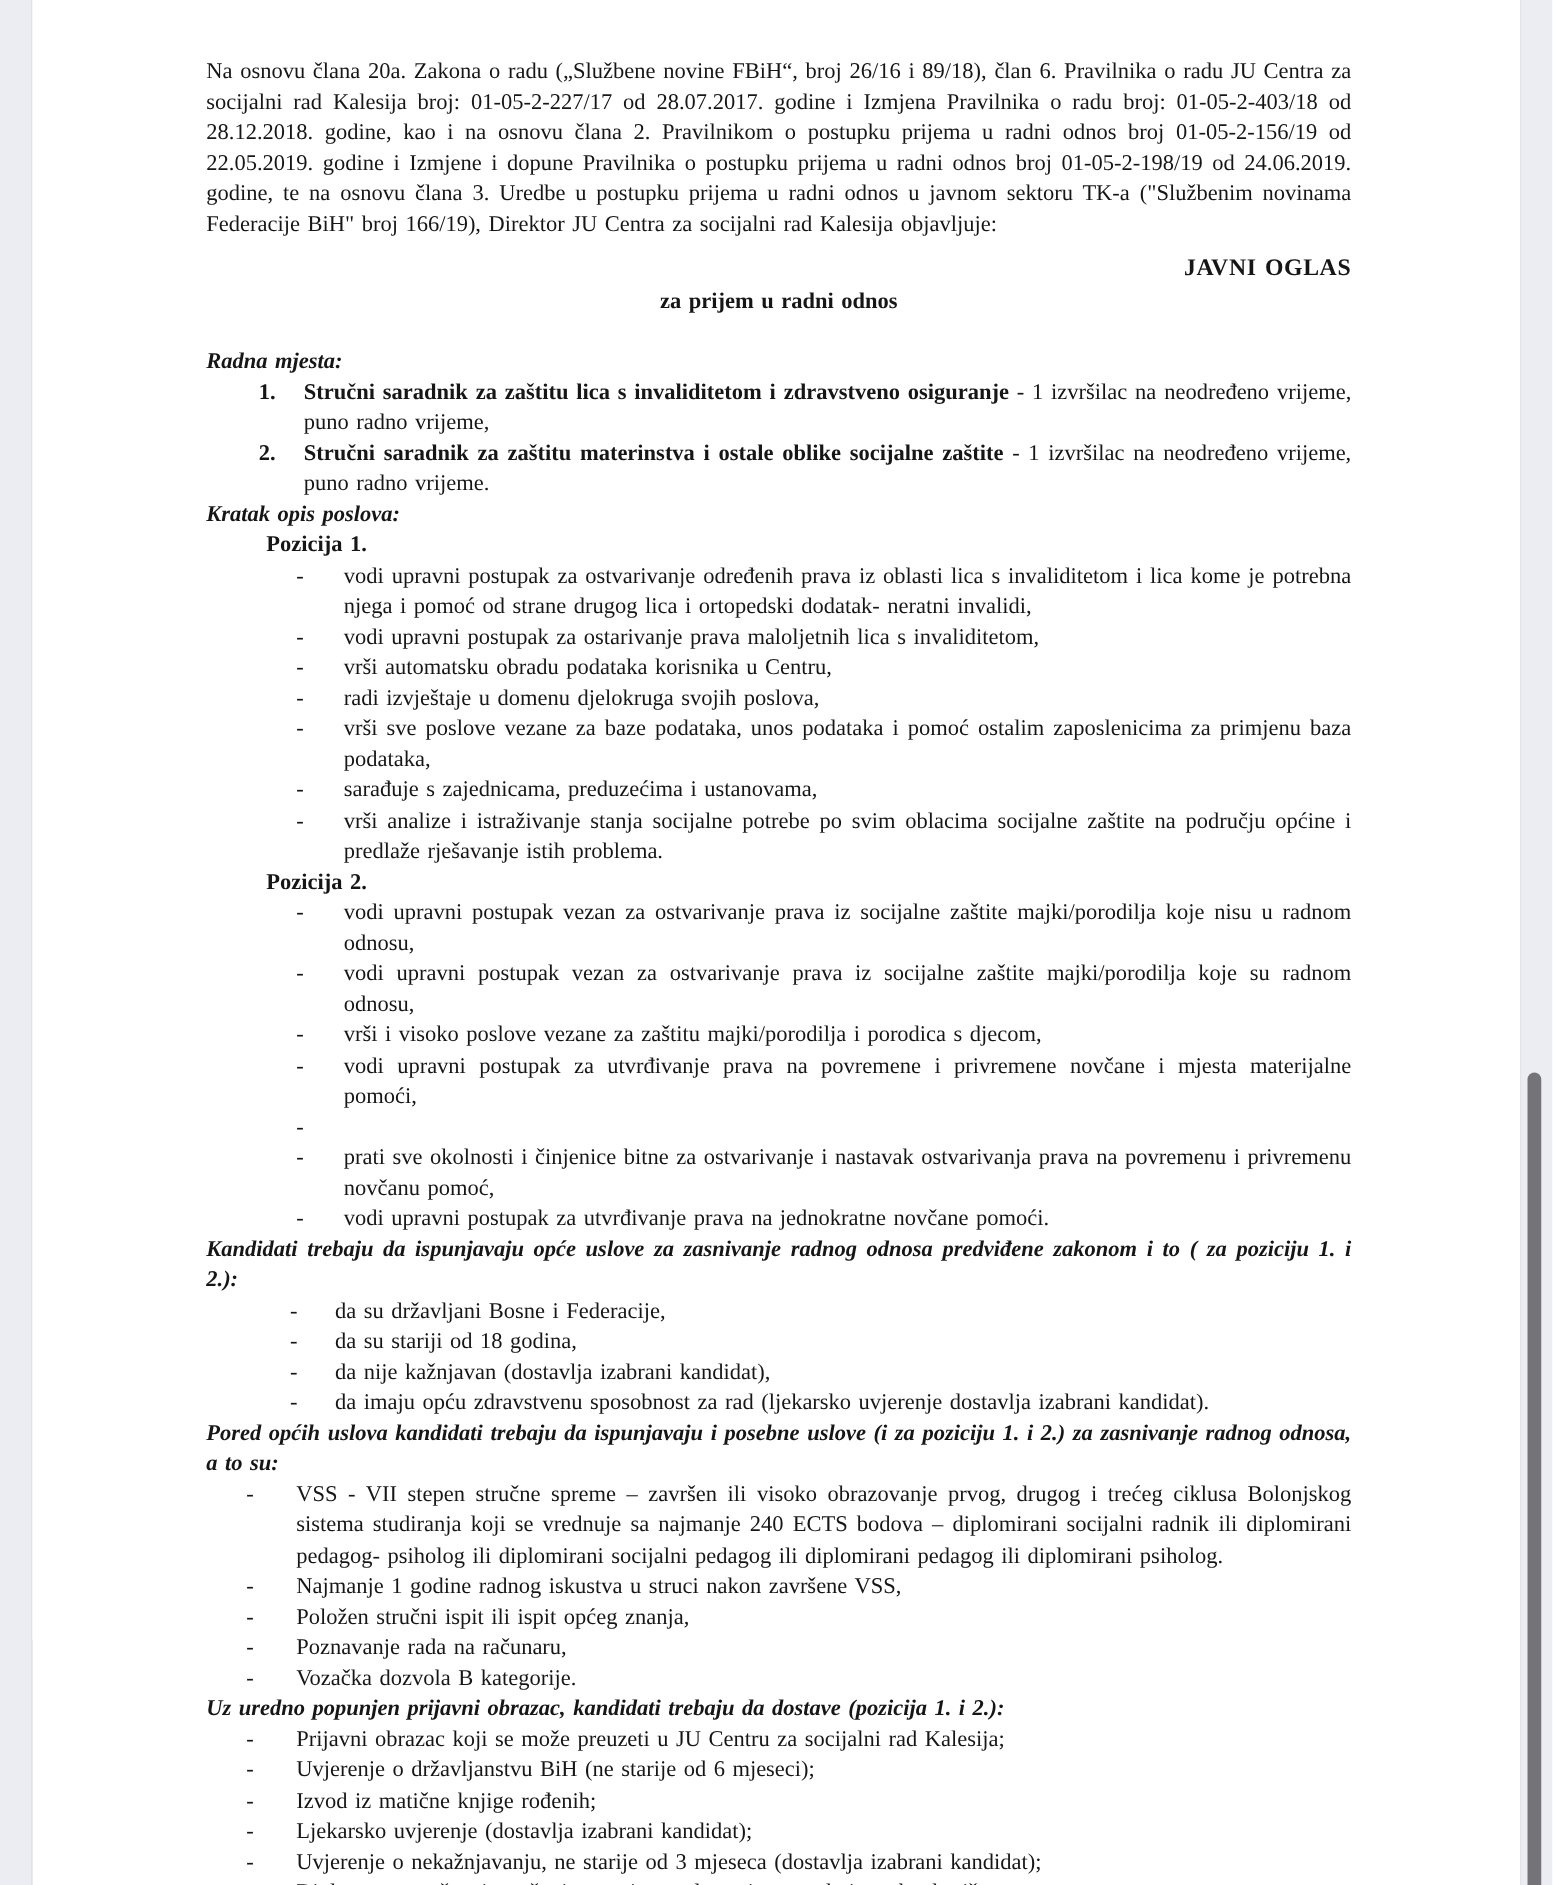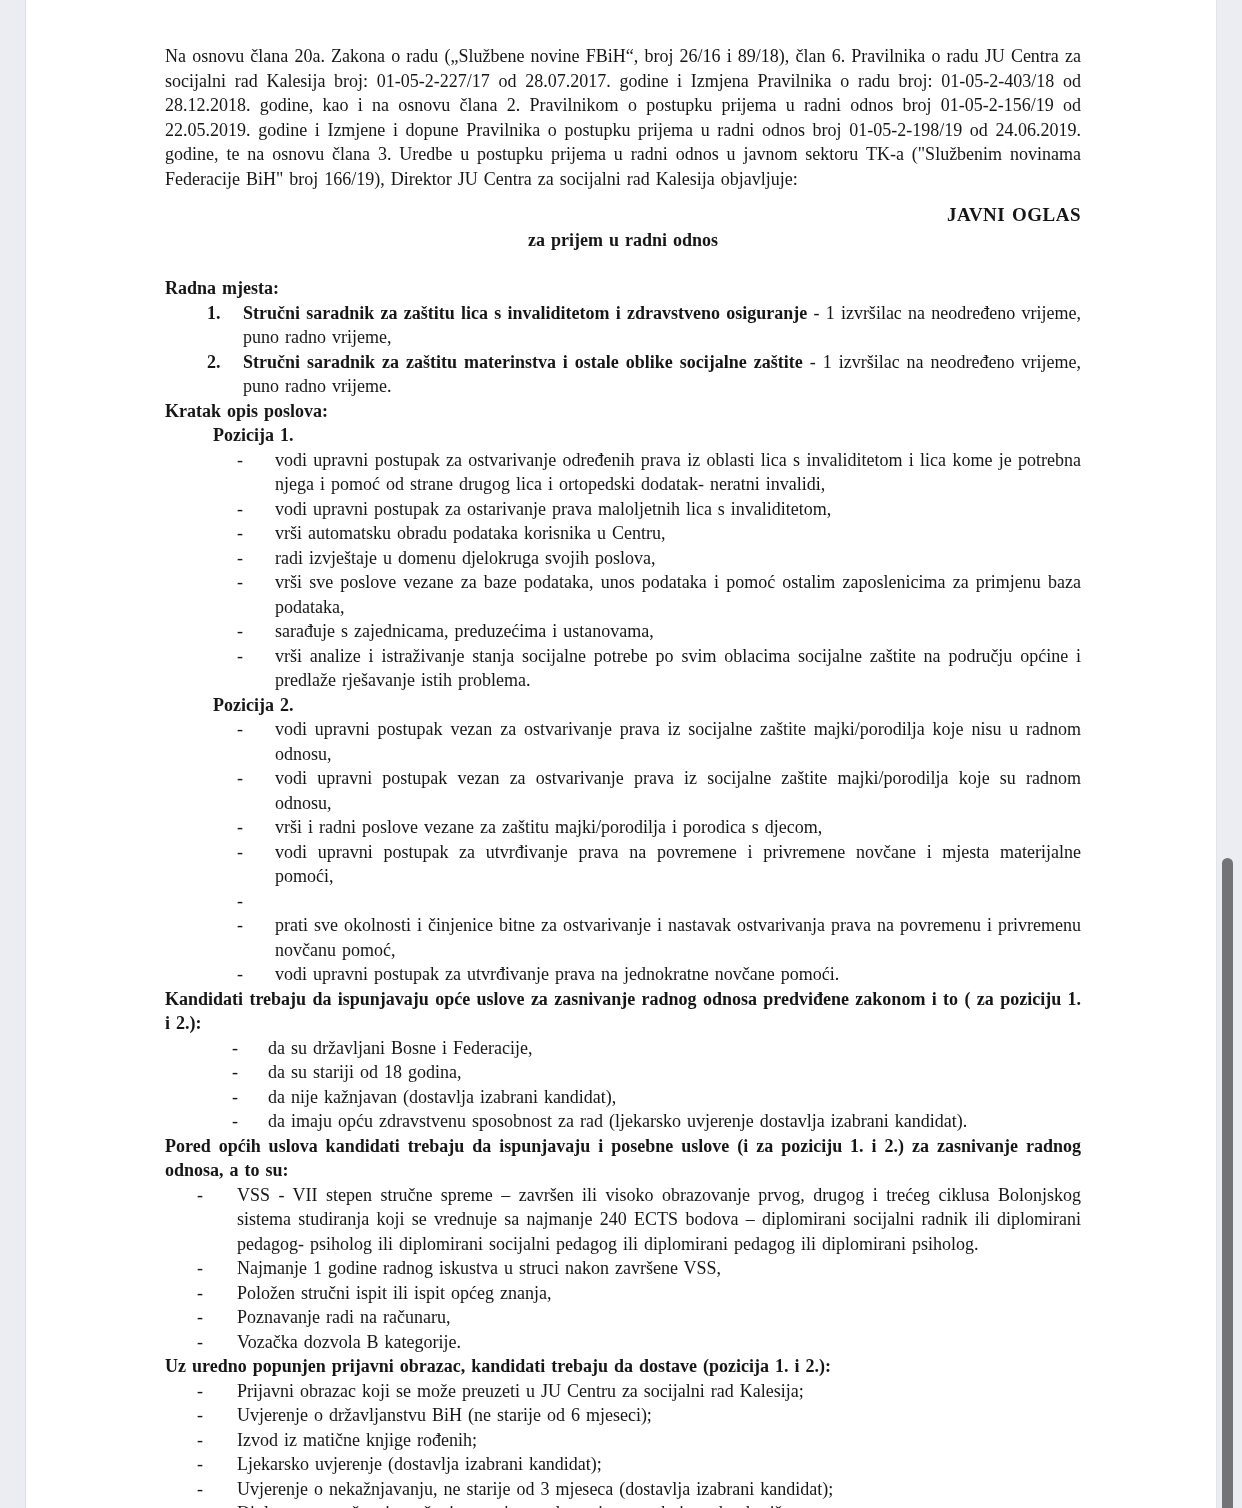--- a/index.html
+++ b/index.html
@@ -17,21 +17,21 @@
   }
   .page{position:absolute;left:26px;top:0;width:1190px;height:1312px;background:#ffffff;}
   .content{
     position:absolute;left:139px;top:44px;width:916px;
     color:#161616;font-size:18px;line-height:24.5px;
     text-align:justify;word-spacing:1.5px;
   }
   .intro{margin:0 0 12px 0;}
   .title-block{text-align:center;font-weight:bold;margin:6px 0 24px 0;}
   .title-main{font-size:19px;letter-spacing:0.5px;text-align:right;}
-  .heading{font-weight:bold;}
+  .heading{font-weight:bold;font-style:italic;}
   .poz-label{font-weight:bold;padding-left:48px;}
   .row{display:flex;}
   .row .marker{flex:none;}
   .row .txt{flex:1;text-align:justify;}
   .ol-radna{padding-left:42px;}
   .ol-radna .marker{width:36px;font-weight:bold;}
   .list-poz{padding-left:72px;}
   .list-poz .marker{width:38px;}
   .list-gen{padding-left:67px;}
   .list-gen .marker{width:36px;}
@@ -102,21 +102,21 @@
     <div class="row list-poz">
       <span class="marker">-</span>
       <span class="txt">vodi upravni postupak vezan za ostvarivanje prava iz socijalne zaštite majki/porodilja koje nisu u radnom odnosu,</span>
     </div>
     <div class="row list-poz">
       <span class="marker">-</span>
       <span class="txt">vodi upravni postupak vezan za ostvarivanje prava iz socijalne zaštite majki/porodilja koje su radnom odnosu,</span>
     </div>
     <div class="row list-poz">
       <span class="marker">-</span>
-      <span class="txt">vrši i radni poslove vezane za zaštitu majki/porodilja i porodica s djecom,</span>
+      <span class="txt">vrši i visoko poslove vezane za zaštitu majki/porodilja i porodica s djecom,</span>
     </div>
     <div class="row list-poz">
       <span class="marker">-</span>
       <span class="txt">vodi upravni postupak za utvrđivanje prava  na povremene i privremene novčane i mjesta materijalne pomoći,</span>
     </div>
     <div class="row list-poz">
       <span class="marker">-</span>
     </div>
     <div class="row list-poz">
       <span class="marker">-</span>
@@ -155,21 +155,21 @@
     <div class="row list-sp">
       <span class="marker">-</span>
       <span class="txt">Najmanje 1 godine radnog iskustva u struci nakon završene VSS,</span>
     </div>
     <div class="row list-sp">
       <span class="marker">-</span>
       <span class="txt">Položen stručni ispit ili ispit općeg znanja,</span>
     </div>
     <div class="row list-sp">
       <span class="marker">-</span>
-      <span class="txt">Poznavanje radi na računaru,</span>
+      <span class="txt">Poznavanje rada na računaru,</span>
     </div>
     <div class="row list-sp">
       <span class="marker">-</span>
       <span class="txt">Vozačka dozvola B kategorije.</span>
     </div>
 
     <div class="heading">Uz uredno popunjen prijavni obrazac, kandidati trebaju da dostave (pozicija 1. i 2.):</div>
 
     <div class="row list-sp">
       <span class="marker">-</span>

